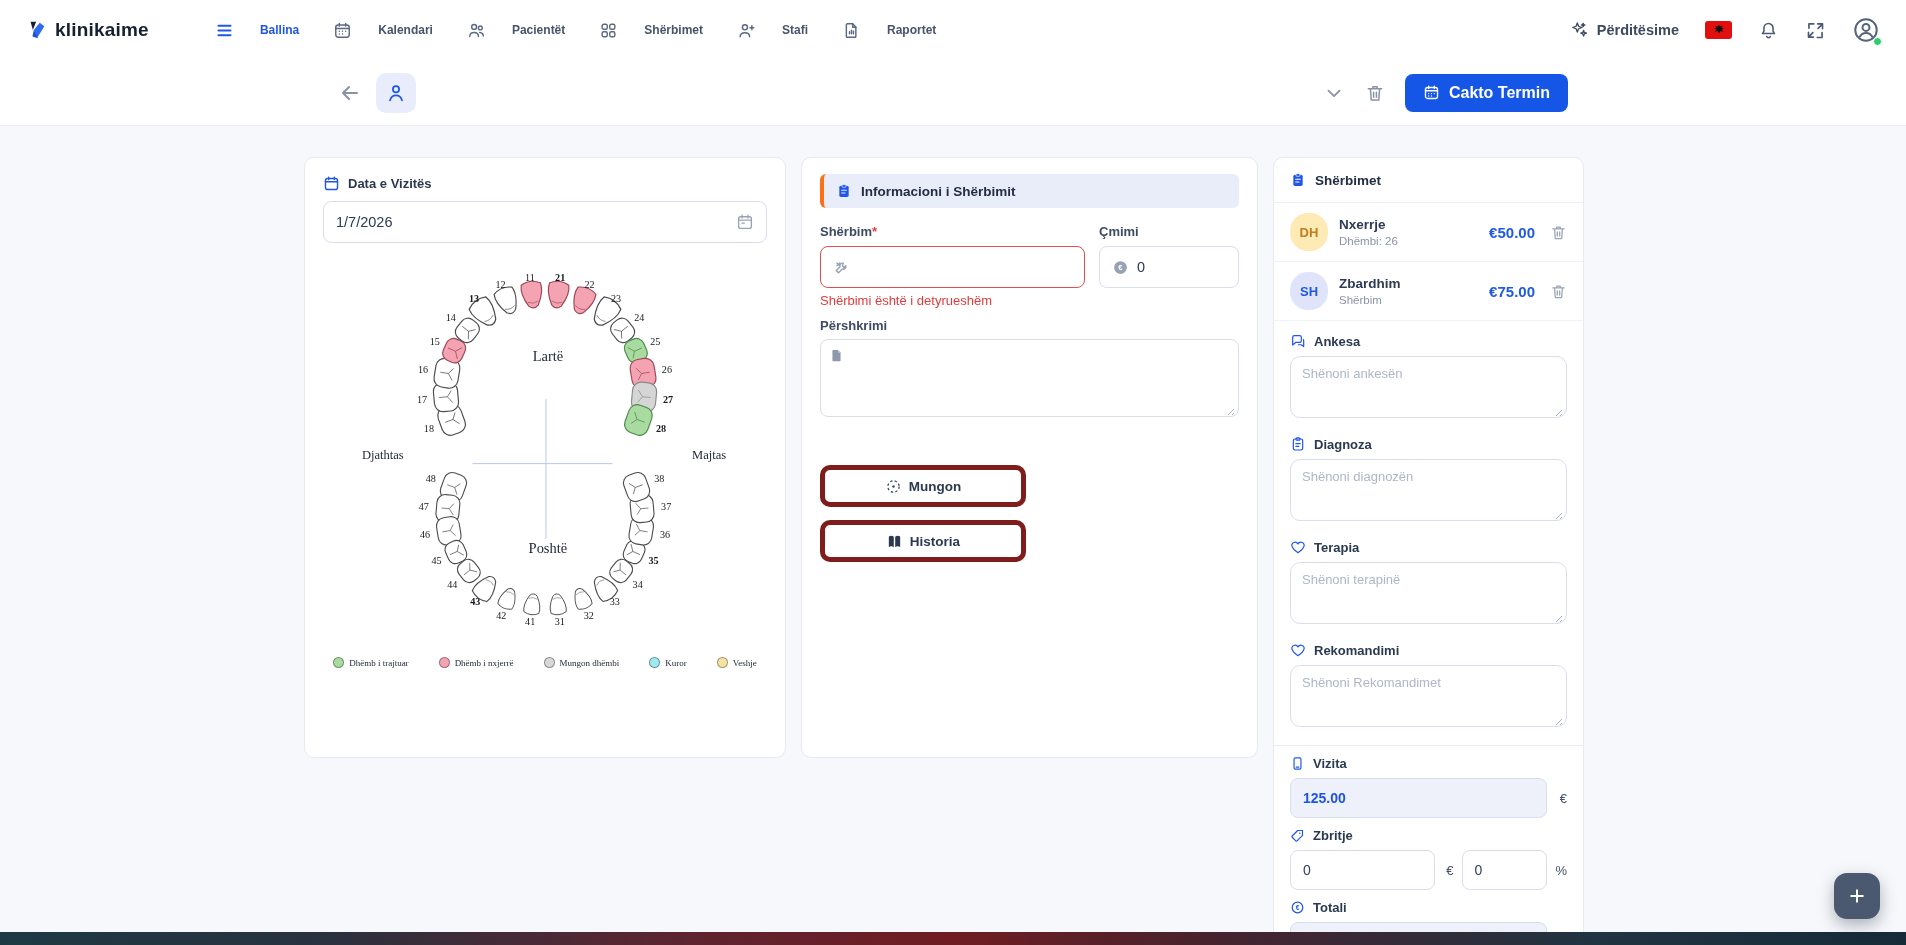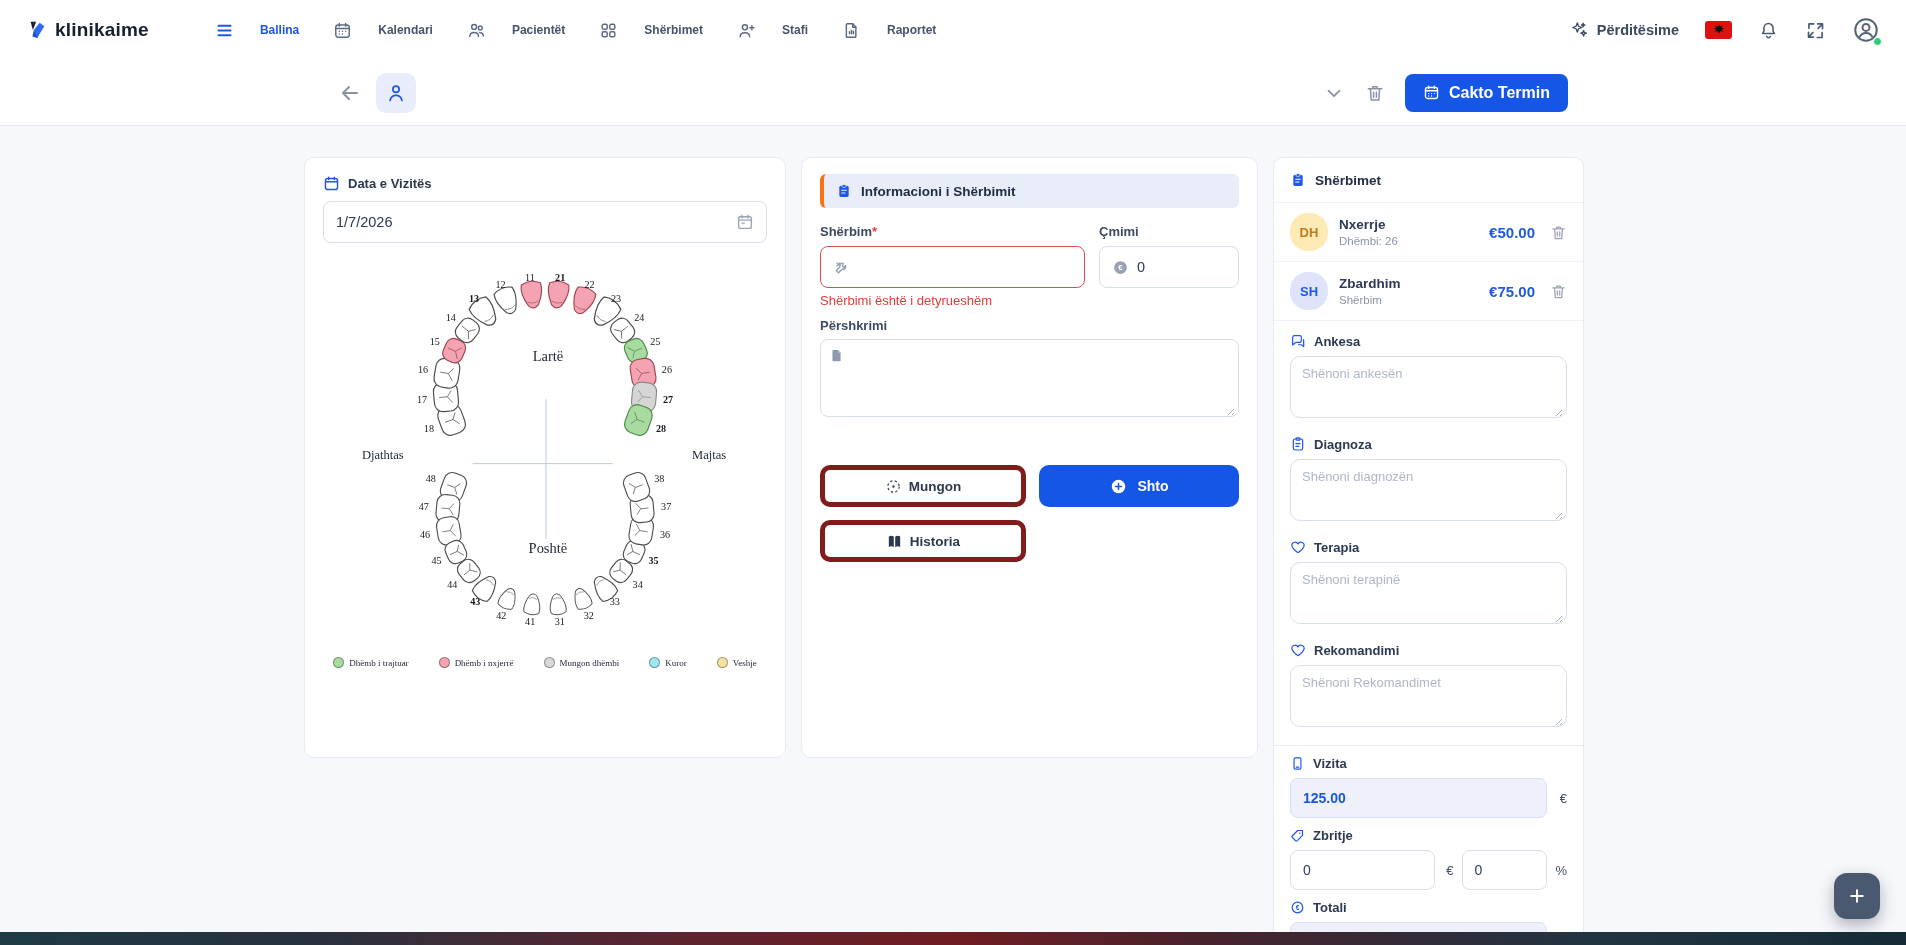--- a/index.html
+++ b/index.html
@@ -525,29 +525,20 @@
         <button class="btn-outline">
           <span>
               <svg width="17" height="17" viewBox="0 0 24 24">
                 <path d="M4 5c2.4-1.4 5-1.4 7 .2V20c-2-1.6-4.6-1.6-7-.2V5z" fill="#2b3950"></path>
                 <path d="M20 5c-2.4-1.4-5-1.4-7 .2V20c2-1.6 4.6-1.6 7-.2V5z" fill="#2b3950"></path>
               </svg>
             </span>
           <span>Historia</span>
         </button>
       </div>
-      <button class="btn-primary btn-shto">
-        <span>
-            <svg width="19" height="19" viewBox="0 0 24 24">
-              <circle cx="12" cy="12" r="8.5" fill="#fff"></circle>
-              <path d="M12 8.2v7.6M8.2 12h7.6" stroke="#1656e6" stroke-width="2" stroke-linecap="round"></path>
-            </svg>
-          </span>
-        <span>Shto</span>
-      </button>
     </div>
   </section>
 
   <aside class="card card-side">
     <div class="side-head">
       <span>
           <svg width="16" height="16" viewBox="0 0 24 24">
             <rect x="5" y="4" width="14" height="17" rx="2.5" fill="#2056e8"></rect>
             <rect x="9" y="2.5" width="6" height="4" rx="1.5" fill="#2056e8" stroke="#fff"></rect>
             <path d="M8.5 11h7M8.5 15h5" stroke="#fff" stroke-width="1.6" stroke-linecap="round"></path>

